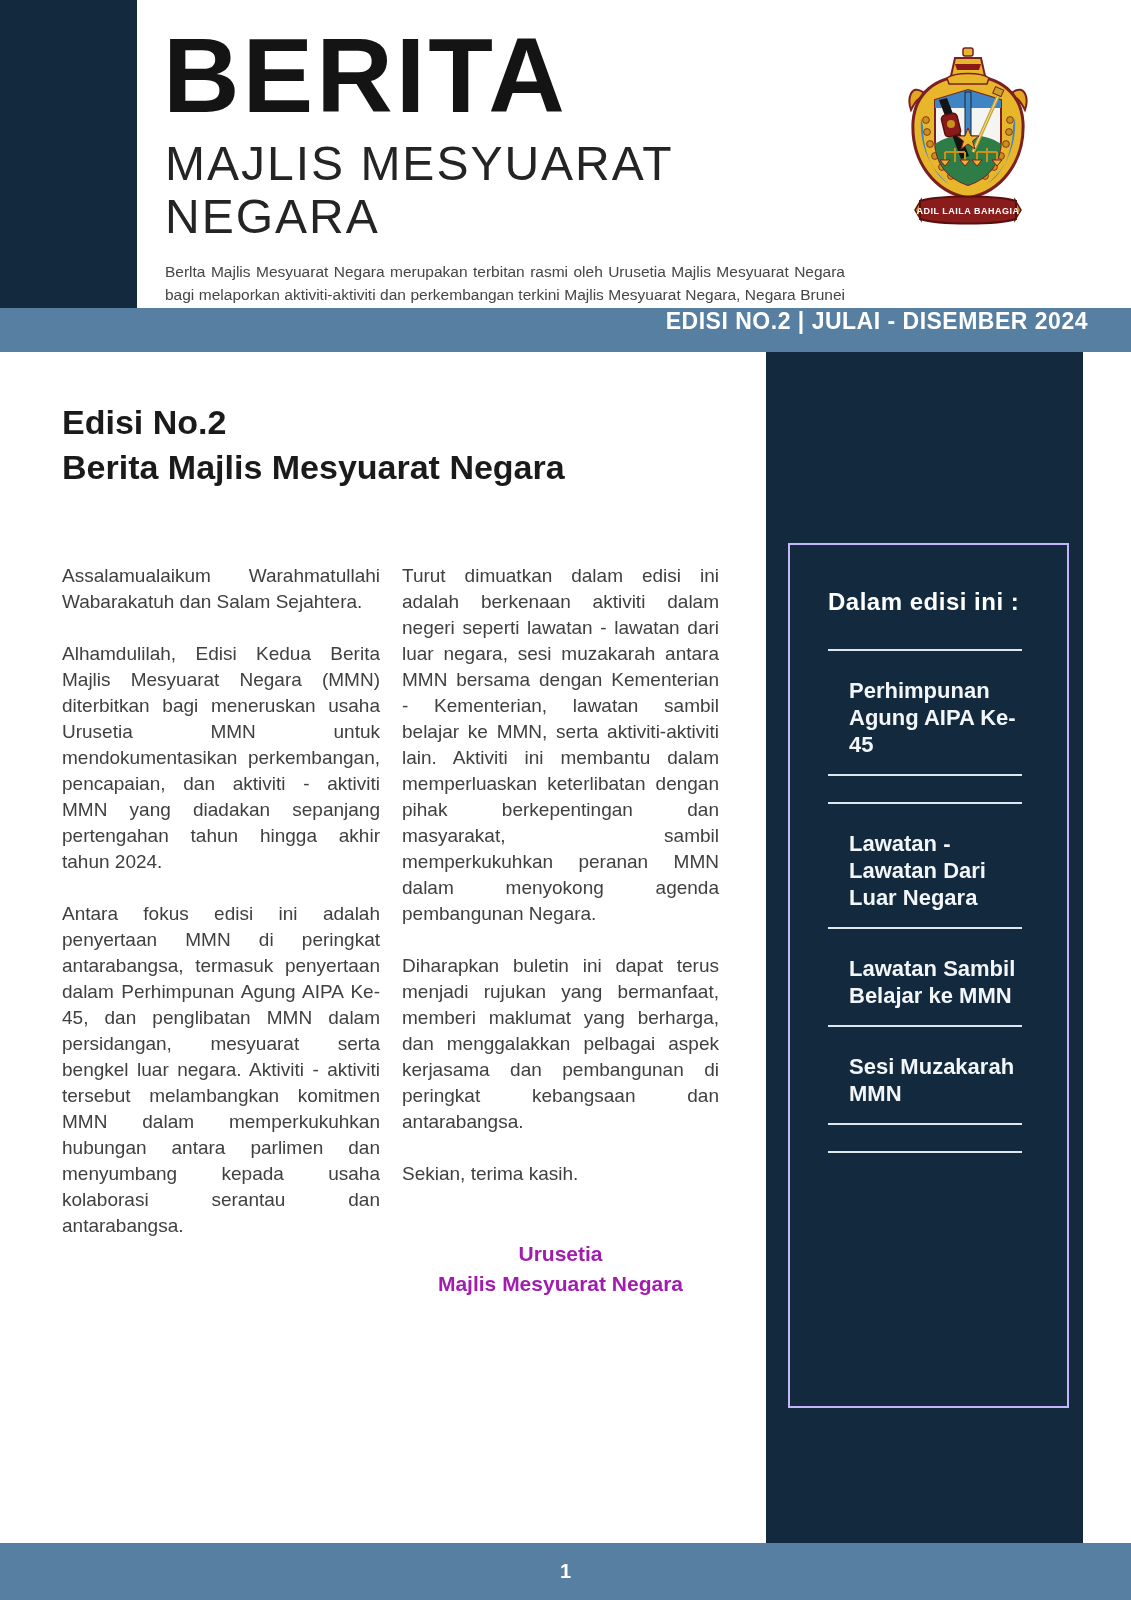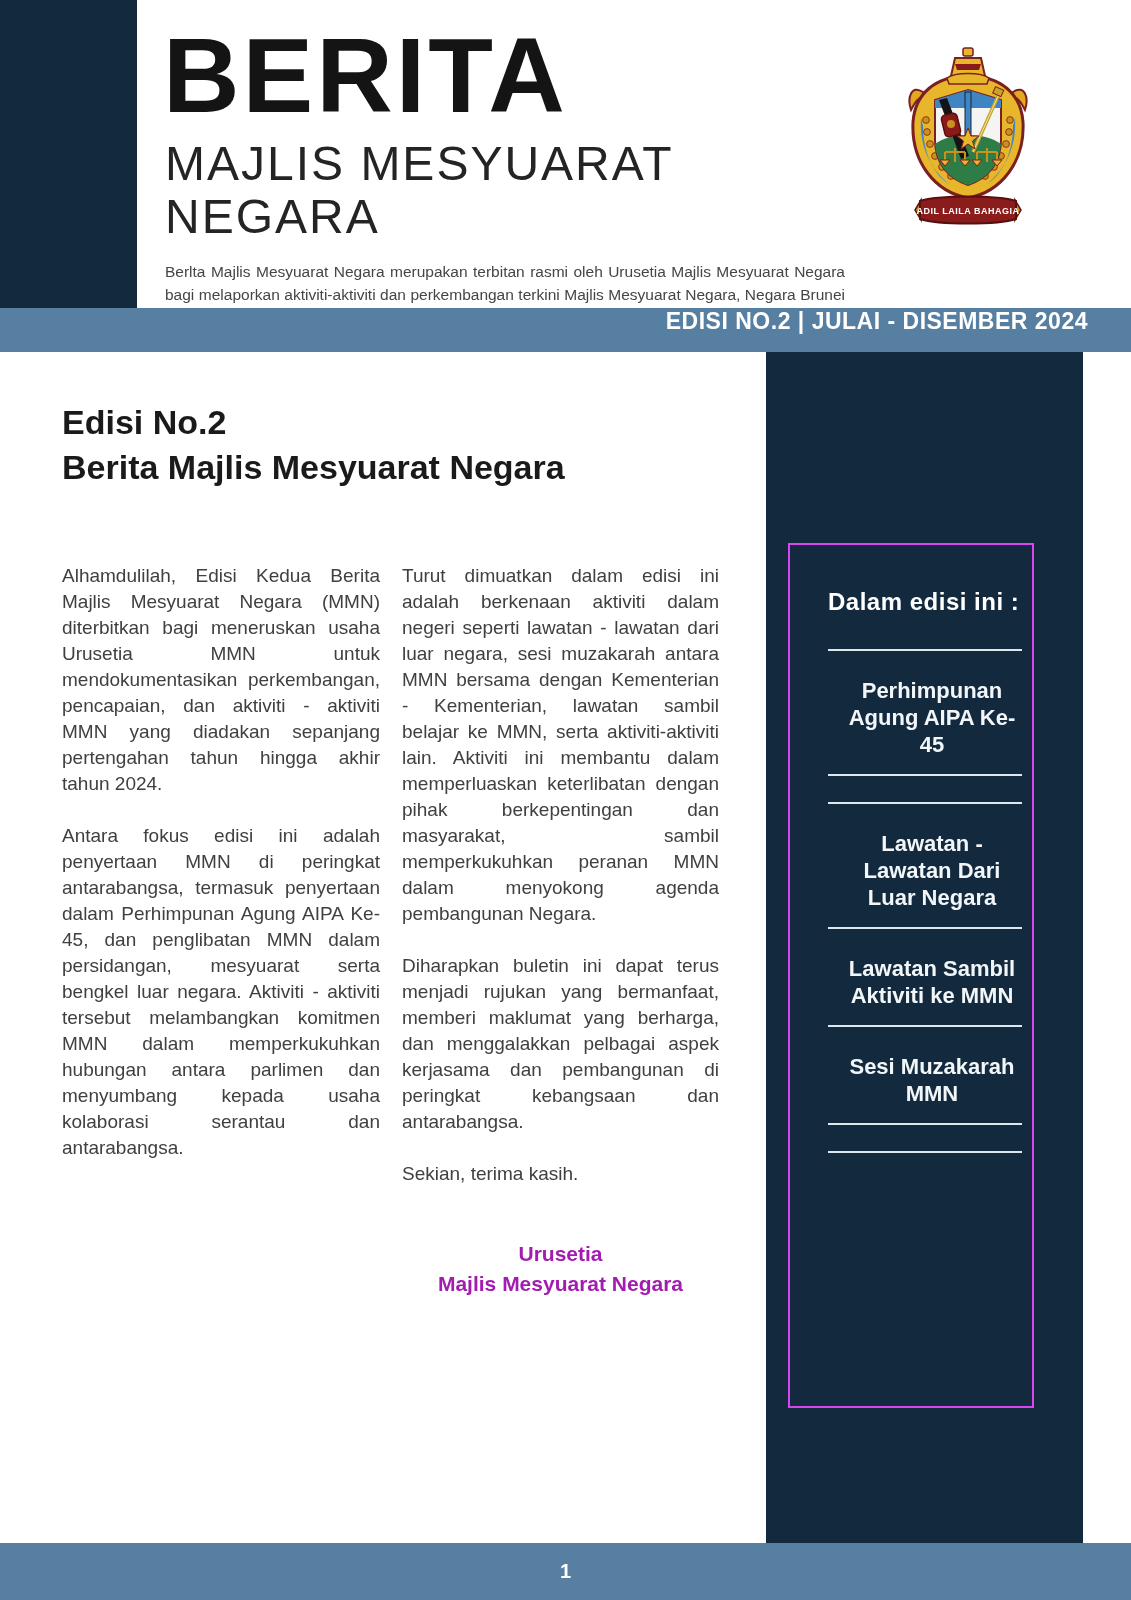--- a/index.html
+++ b/index.html
@@ -62,35 +62,35 @@
     margin-top:52px;
     text-align:center;font-weight:bold;color:#a21caf;
     font-size:21px;line-height:1.45;
   }
   
   .dark-column{
     position:absolute;left:766px;top:352px;width:317px;height:1191px;
     background:#132a3e;
   }
   .toc-box{
-    position:absolute;left:22px;top:191px;width:246px;height:865px;
-    border:2px solid #d946ef;box-sizing:border-box;
+    position:absolute;left:22px;top:191px;width:281px;height:865px;
+    border:2px solid #c4b5fd;box-sizing:border-box;
     padding:42px 0 0 38px;overflow:hidden;
   }
   .toc-title{
     color:#ffffff;font-size:24px;font-weight:bold;line-height:30px;
     margin:0 0 32px 0;letter-spacing:0.5px;
   }
   .toc-divider{
     border:none;border-top:2px solid #dfe7ee;
     width:194px;margin:0 0 26px 0;
   }
   .toc-item{
-    margin:0 0 16px 15px;width:178px;
-    color:#f2f6f9;font-size:22px;font-weight:bold;line-height:27px;text-align:center;
+    margin:0 0 16px 21px;width:178px;
+    color:#f2f6f9;font-size:22px;font-weight:bold;line-height:27px;
   }
   
   .page-footer{
     position:absolute;left:0;bottom:0;width:1131px;height:57px;
     background:#567fa1;
     display:flex;align-items:center;justify-content:center;
   }
   .page-footer span{color:#ffffff;font-size:20px;font-weight:bold;}
 </style>
 </head>
@@ -182,20 +182,21 @@
   <div class="edition-banner">
     <span>EDISI NO.2 | JULAI - DISEMBER 2024</span>
   </div>
 
   <h2 class="article-heading">
     <span>Edisi No.2</span><br>
     <span>Berita Majlis Mesyuarat Negara</span>
   </h2>
 
   <div class="col col-left">
+    <p>Assalamualaikum Warahmatullahi Wabarakatuh dan Salam Sejahtera.</p>
     <p>Alhamdulilah, Edisi Kedua Berita Majlis Mesyuarat Negara (MMN) diterbitkan bagi meneruskan usaha Urusetia MMN untuk mendokumentasikan perkembangan, pencapaian, dan aktiviti - aktiviti MMN yang diadakan sepanjang pertengahan tahun hingga akhir tahun 2024.</p>
     <p>Antara fokus edisi ini adalah penyertaan MMN di peringkat antarabangsa, termasuk penyertaan dalam Perhimpunan Agung AIPA Ke-45, dan penglibatan MMN dalam persidangan, mesyuarat serta bengkel luar negara. Aktiviti - aktiviti tersebut melambangkan komitmen MMN dalam memperkukuhkan hubungan antara parlimen dan menyumbang kepada usaha kolaborasi serantau dan antarabangsa.</p>
   </div>
 
   <div class="col col-right">
     <p>Turut dimuatkan dalam edisi ini adalah berkenaan aktiviti dalam negeri seperti lawatan - lawatan dari luar negara, sesi muzakarah antara MMN bersama dengan Kementerian - Kementerian, lawatan sambil belajar ke MMN, serta aktiviti-aktiviti lain. Aktiviti ini membantu dalam memperluaskan keterlibatan dengan pihak berkepentingan dan masyarakat, sambil memperkukuhkan peranan MMN dalam menyokong agenda pembangunan Negara.</p>
     <p>Diharapkan buletin ini dapat terus menjadi rujukan yang bermanfaat, memberi maklumat yang berharga, dan menggalakkan pelbagai aspek kerjasama dan pembangunan di peringkat kebangsaan dan antarabangsa.</p>
     <p>Sekian, terima kasih.</p>
     <div class="signature">
       <span>Urusetia</span><br>
@@ -205,21 +206,21 @@
 
   <aside class="dark-column">
     <div class="toc-box">
       <div class="toc-title">Dalam edisi ini :</div>
       <hr class="toc-divider">
       <div class="toc-item">Perhimpunan Agung AIPA Ke-45</div>
       <hr class="toc-divider">
       <hr class="toc-divider">
       <div class="toc-item">Lawatan - Lawatan Dari Luar Negara</div>
       <hr class="toc-divider">
-      <div class="toc-item">Lawatan Sambil Aktiviti ke MMN</div>
+      <div class="toc-item">Lawatan Sambil Belajar ke MMN</div>
       <hr class="toc-divider">
       <div class="toc-item">Sesi Muzakarah MMN</div>
       <hr class="toc-divider">
       <hr class="toc-divider">
     </div>
   </aside>
 
   <footer class="page-footer">
     <span>1</span>
   </footer>

